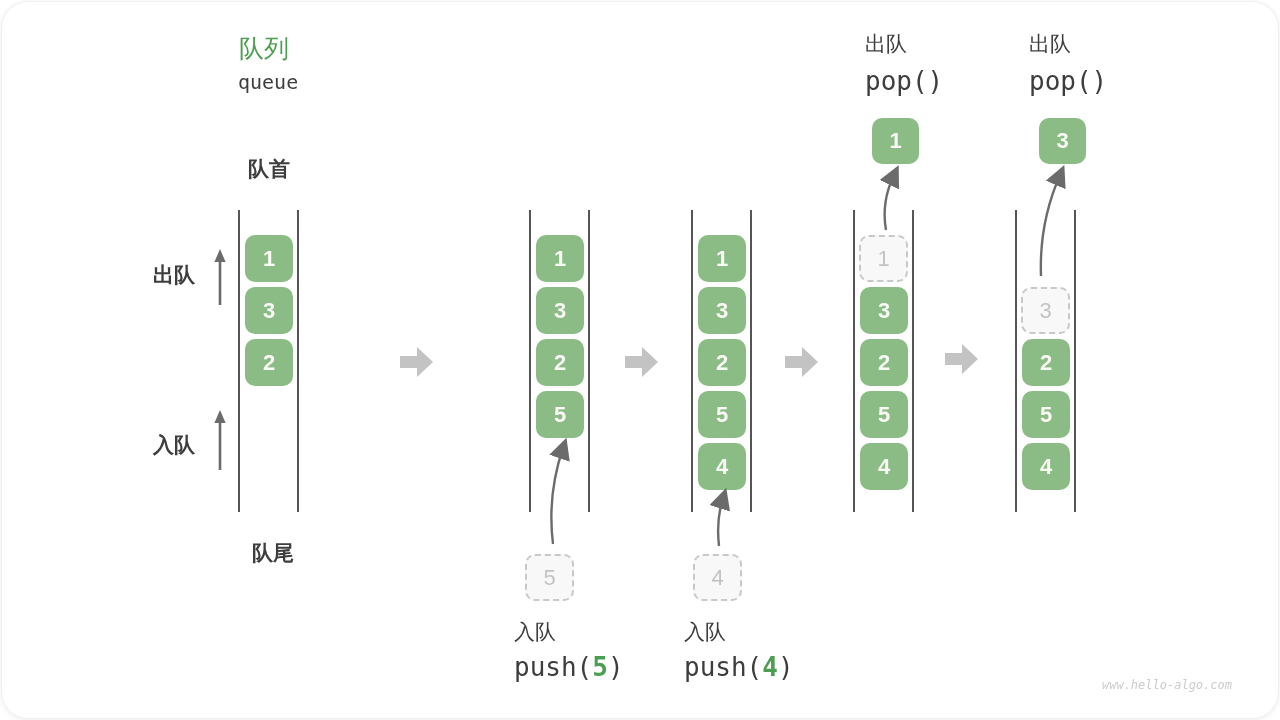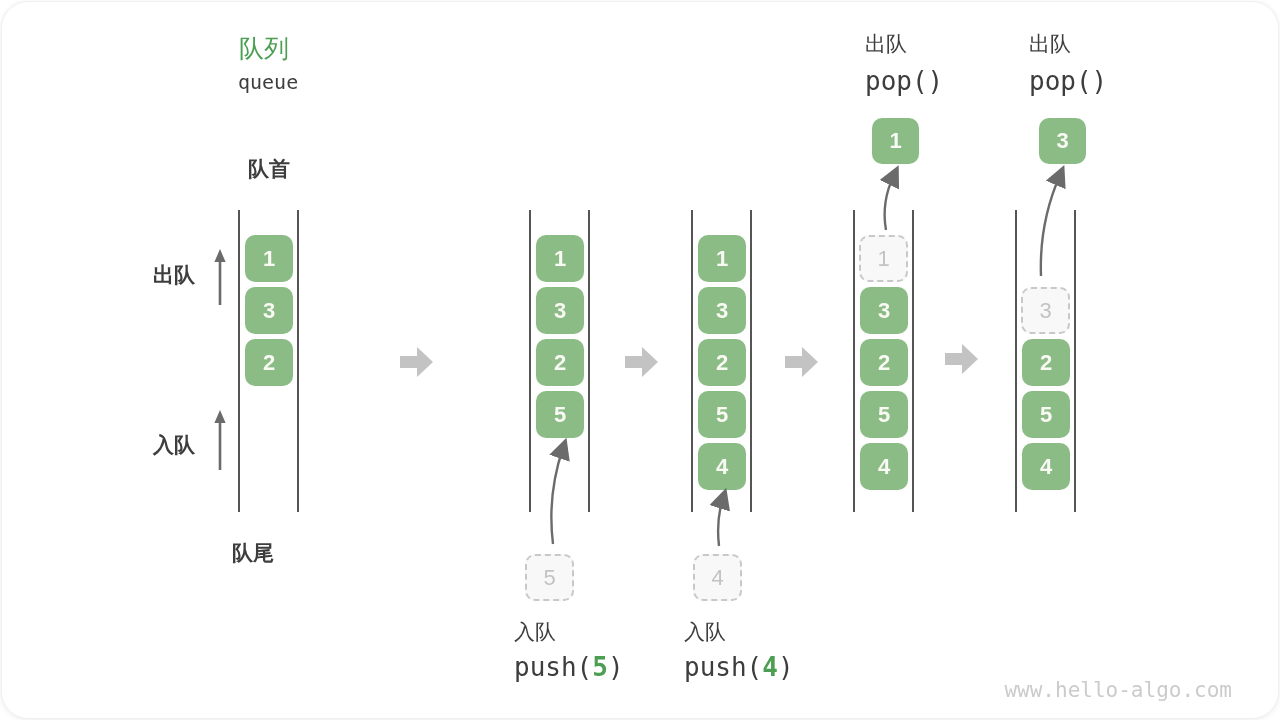--- a/index.html
+++ b/index.html
@@ -26,32 +26,32 @@
     border-left:2px solid var(--line);border-right:2px solid var(--line);}
   .qbox{position:absolute;width:48px;height:47px;border-radius:10px;
     background:var(--box_green);display:flex;align-items:center;justify-content:center;
     color:var(--box_text);font-size:22px;font-weight:bold;}
   .ghost{position:absolute;width:49px;height:47px;border-radius:10px;
     border:2px dashed var(--ghost_border);background:var(--ghost_fill);
     display:flex;align-items:center;justify-content:center;
     color:var(--ghost_text);font-size:22px;}
   .center62{width:62px;text-align:center;}
   svg{position:absolute;overflow:visible;}
-  .watermark{font-size:21px;color:var(--watermark);}
+  .watermark{font-size:12px;color:var(--watermark);font-style:italic;}
 </style>
 </head>
 <body>
 
 <div class="canvas">
 
   <div class="abs title" style="left:237px;top:30px;">队列</div>
   <div class="abs mono subtitle" style="left:236px;top:68px;">queue</div>
 
   <div class="abs zh-bold center62" style="left:236px;top:153px;text-align:center;">队首</div>
-  <div class="abs zh-bold center62" style="left:220px;top:537px;">队尾</div>
+  <div class="abs zh-bold center62" style="left:240px;top:537px;">队尾</div>
 
   <div class="abs zh-bold" style="left:151px;top:259px;">出队</div>
   <svg style="left:210px;top:245px;" width="16" height="60" viewBox="0 0 16 60">
     <line x1="8" y1="58" x2="8" y2="13" style="stroke:var(--thin_arrow)" stroke-width="2.6"></line>
     <polygon points="8,2 2.4,15 13.6,15" style="fill:var(--thin_arrow)"></polygon>
   </svg>
   <div class="abs zh-bold" style="left:151px;top:429px;">入队</div>
   <svg style="left:210px;top:406px;" width="16" height="64" viewBox="0 0 16 64">
     <line x1="8" y1="62" x2="8" y2="13" style="stroke:var(--thin_arrow)" stroke-width="2.6"></line>
     <polygon points="8,2 2.4,15 13.6,15" style="fill:var(--thin_arrow)"></polygon>

